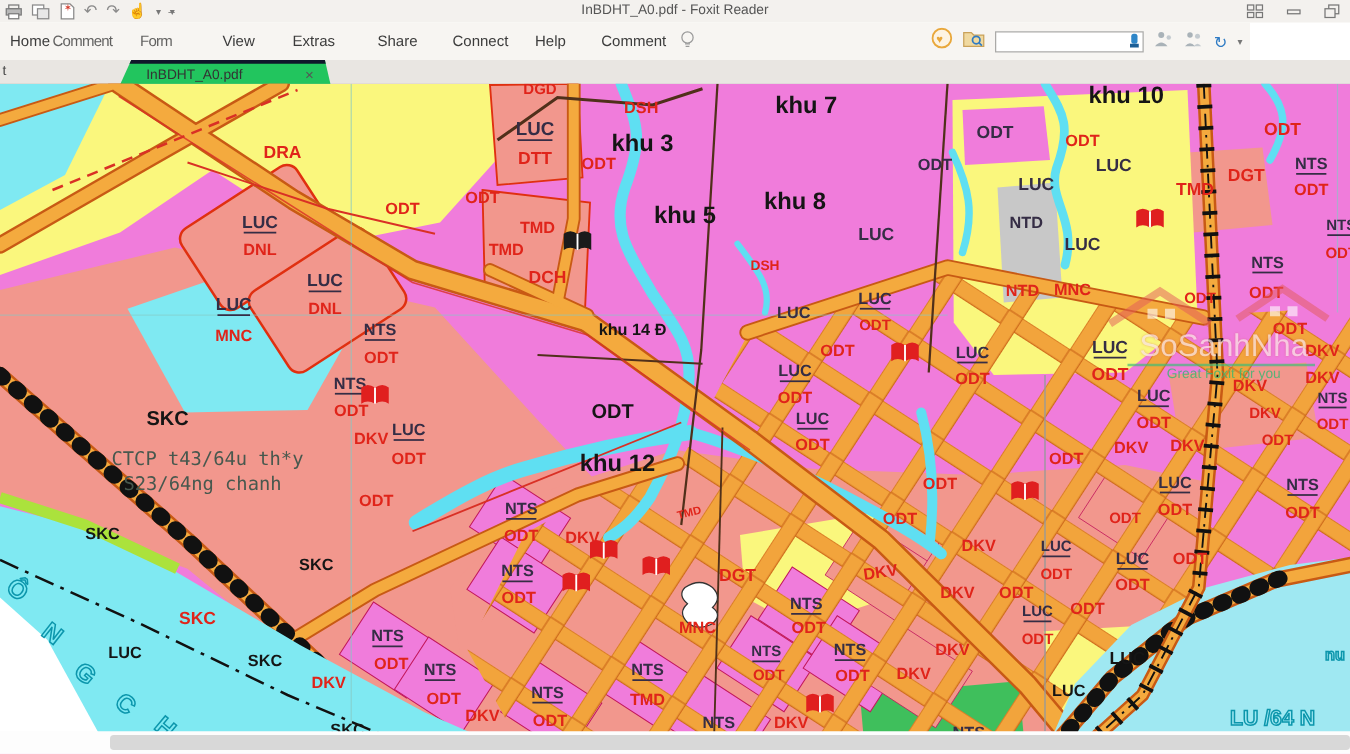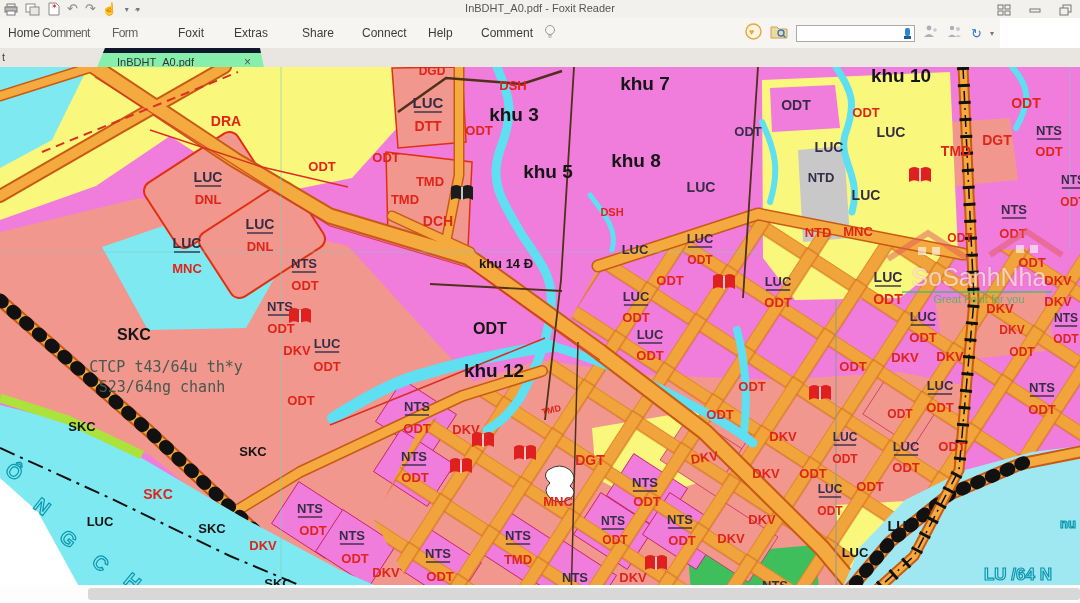--- a/index.html
+++ b/index.html
@@ -22,22 +22,22 @@
   .garbled{filter:blur(.6px);opacity:.8;letter-spacing:-.6px;}
   .bulb{position:absolute;left:543px;top:6px;}
   .rtools{position:absolute;right:6px;top:3px;display:flex;align-items:center;gap:8px;height:24px;}
   .search-box{width:100px;height:15px;border:1px solid #abaaa8;background:#fff;font-size:11px;padding:0 14px 0 3px;}
   .search-wrap{position:relative;display:flex;align-items:center;}
   .search-glyph{position:absolute;right:2px;top:1px;}
 
   
   .tabstrip{position:absolute;left:0;top:48px;width:1080px;height:19px;background:#e9e6e2;border-bottom:1px solid #cfccc8;}
   .tab-partial{position:absolute;left:2px;top:3px;font-size:11px;color:#444;}
-  .tab-active{position:absolute;left:95px;top:0;width:170px;height:19px;background:#86efac;
-     clip-path:polygon(10px 0,97% 0,100% 100%,0 100%);border-top:5px solid #0f172a;}
+  .tab-active{position:absolute;left:95px;top:0;width:170px;height:19px;background:#22c55e;
+     clip-path:polygon(10px 0,97% 0,100% 100%,0 100%);border-top:3px solid #0f172a;}
   .tab-label{position:absolute;left:22px;top:3px;font-size:11px;color:#333;}
   .tab-close{position:absolute;right:14px;top:2px;font-size:12px;color:#555;cursor:pointer;}
 
   
   .mapwrap{position:absolute;left:0;top:67px;width:1080px;height:436px;}
   svg text{paint-order:stroke;}
 
   
   .watermark{position:absolute;left:878px;top:158px;width:202px;height:84px;pointer-events:none;opacity:.85;}
   .wm-title{position:absolute;left:0;top:38px;width:202px;text-align:center;font-size:25px;font-weight:normal;
@@ -95,21 +95,21 @@
             <rect x="4" y="1" width="8" height="7" fill="none" stroke="#777"></rect>
             <rect x="1" y="4" width="8" height="7" fill="#f3f1ee" stroke="#777"></rect>
           </svg></span>
   </div>
 </div>
 
 <div class="ribbon">
   <span class="menu-item" style="left:8px">Home</span>
   <span class="menu-item garbled" style="left:42px">Comment</span>
   <span class="menu-item garbled" style="left:112px">Form</span>
-  <span class="menu-item" style="left:178px">Foxit</span>
+  <span class="menu-item" style="left:178px">View</span>
   <span class="menu-item" style="left:234px">Extras</span>
   <span class="menu-item" style="left:302px">Share</span>
   <span class="menu-item" style="left:362px">Connect</span>
   <span class="menu-item" style="left:428px">Help</span>
   <span class="menu-item" style="left:481px">Comment</span>
   <span class="bulb"><svg width="14" height="16">
           <circle cx="7" cy="6" r="4.5" fill="none" stroke="#9a9a9a"></circle>
           <line x1="5" y1="11" x2="9" y2="11" stroke="#9a9a9a"></line>
           <line x1="5.5" y1="13" x2="8.5" y2="13" stroke="#9a9a9a"></line>
         </svg></span>

